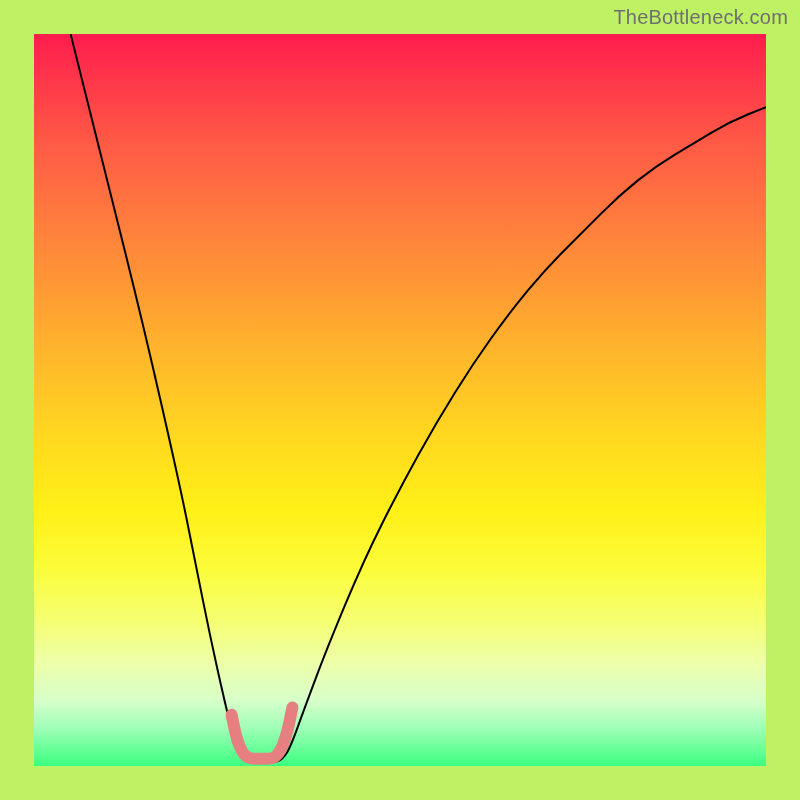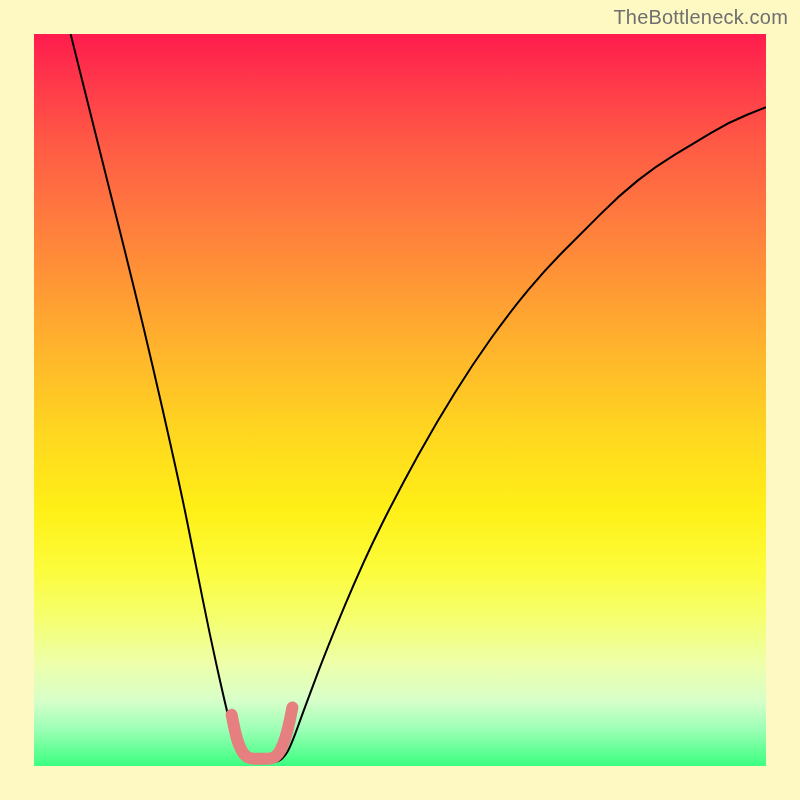--- a/index.html
+++ b/index.html
@@ -10,21 +10,21 @@
     overflow: hidden;
     background: #000;
     font-family: Arial, Helvetica, sans-serif;
   }
   .frame {
     position: absolute;
     top: 0;
     left: 0;
     width: 800px;
     height: 800px;
-    background: #fef9c3;
+    background: #bef264;
   }
   .plot-area {
     position: absolute;
     top: 34px;
     left: 34px;
     width: 732px;
     height: 732px;
     overflow: hidden;
   }
   .gradient-bg {

